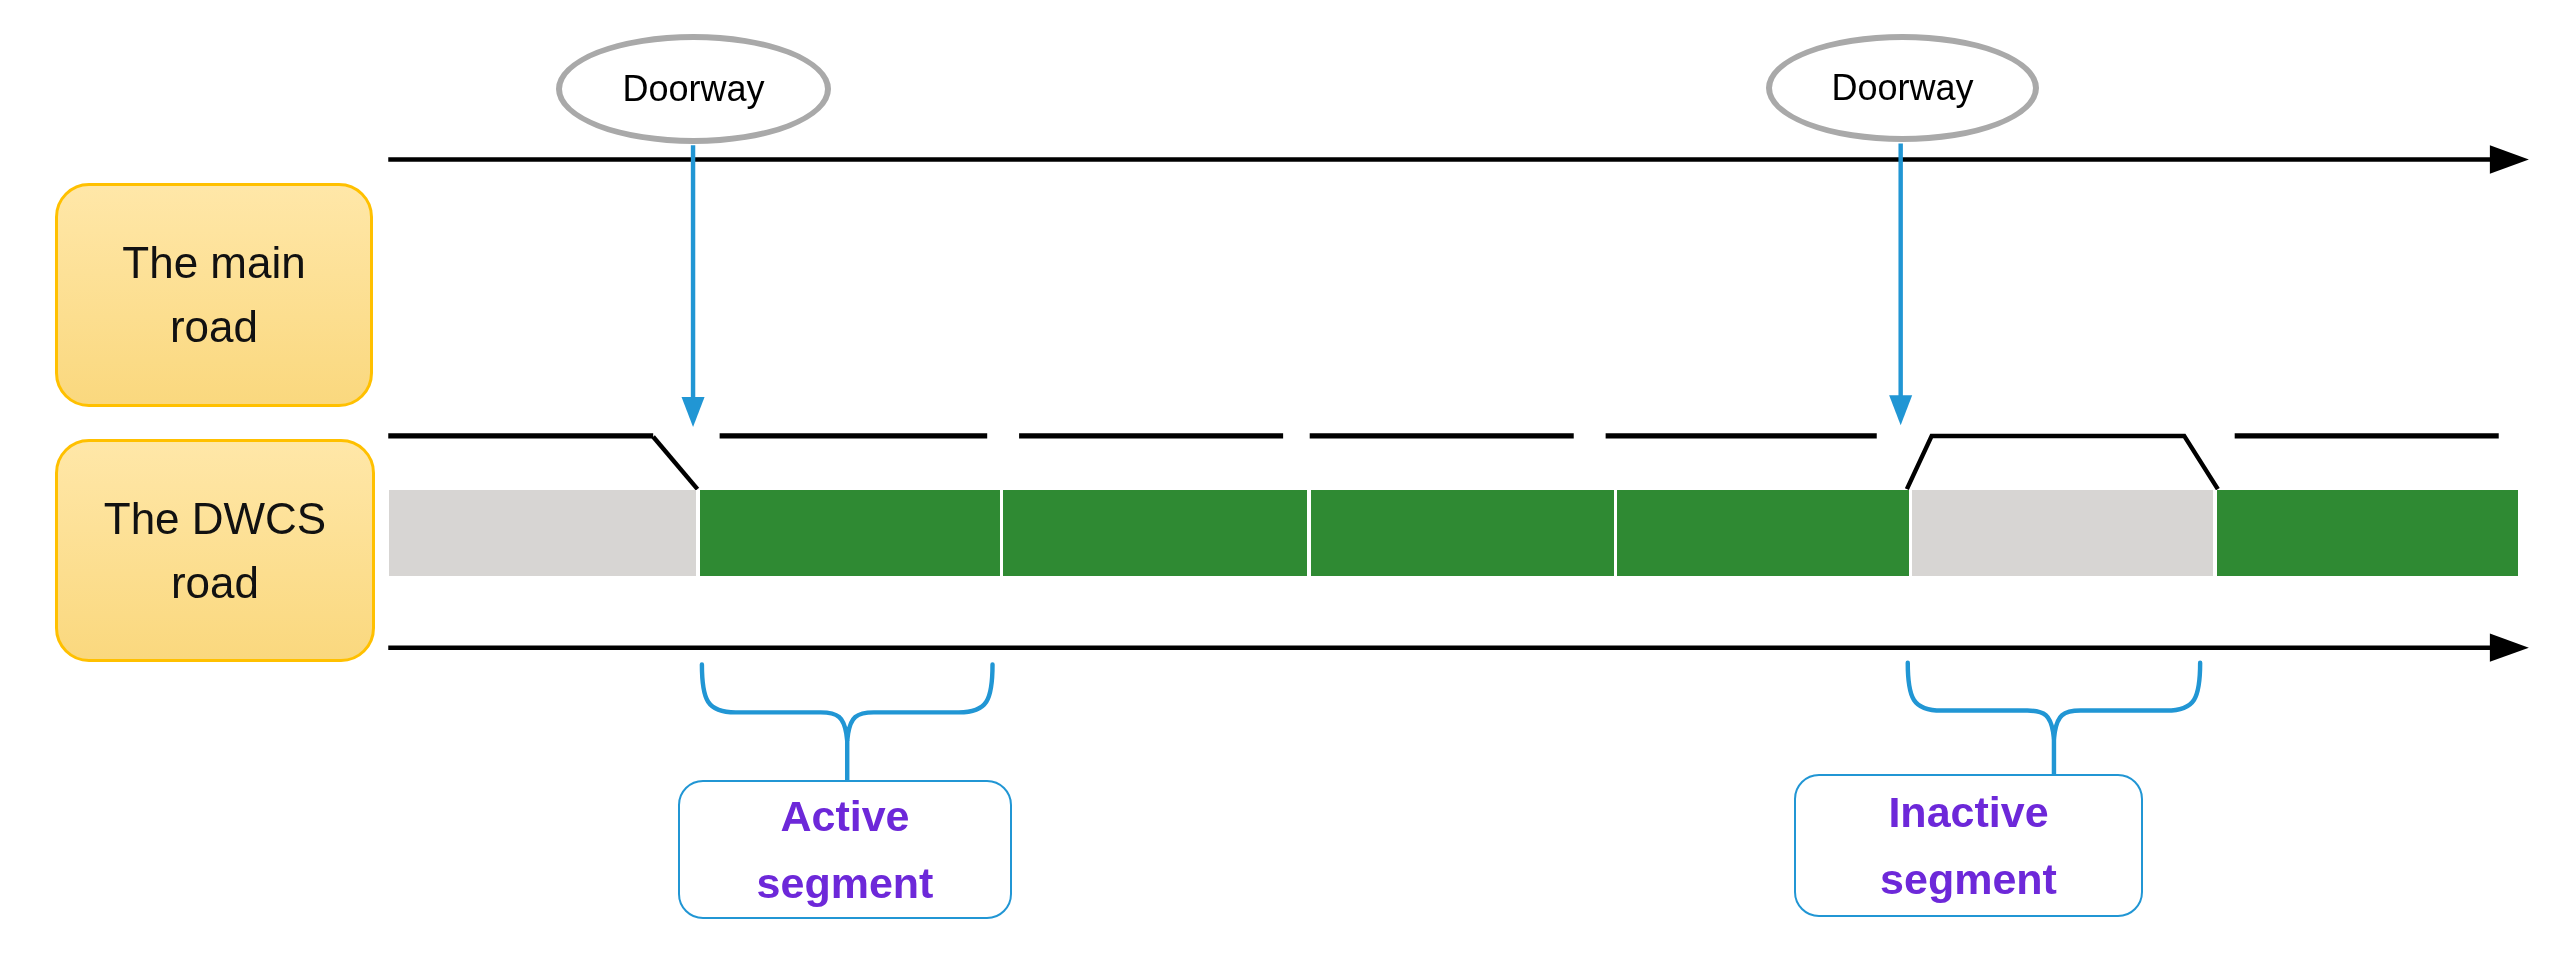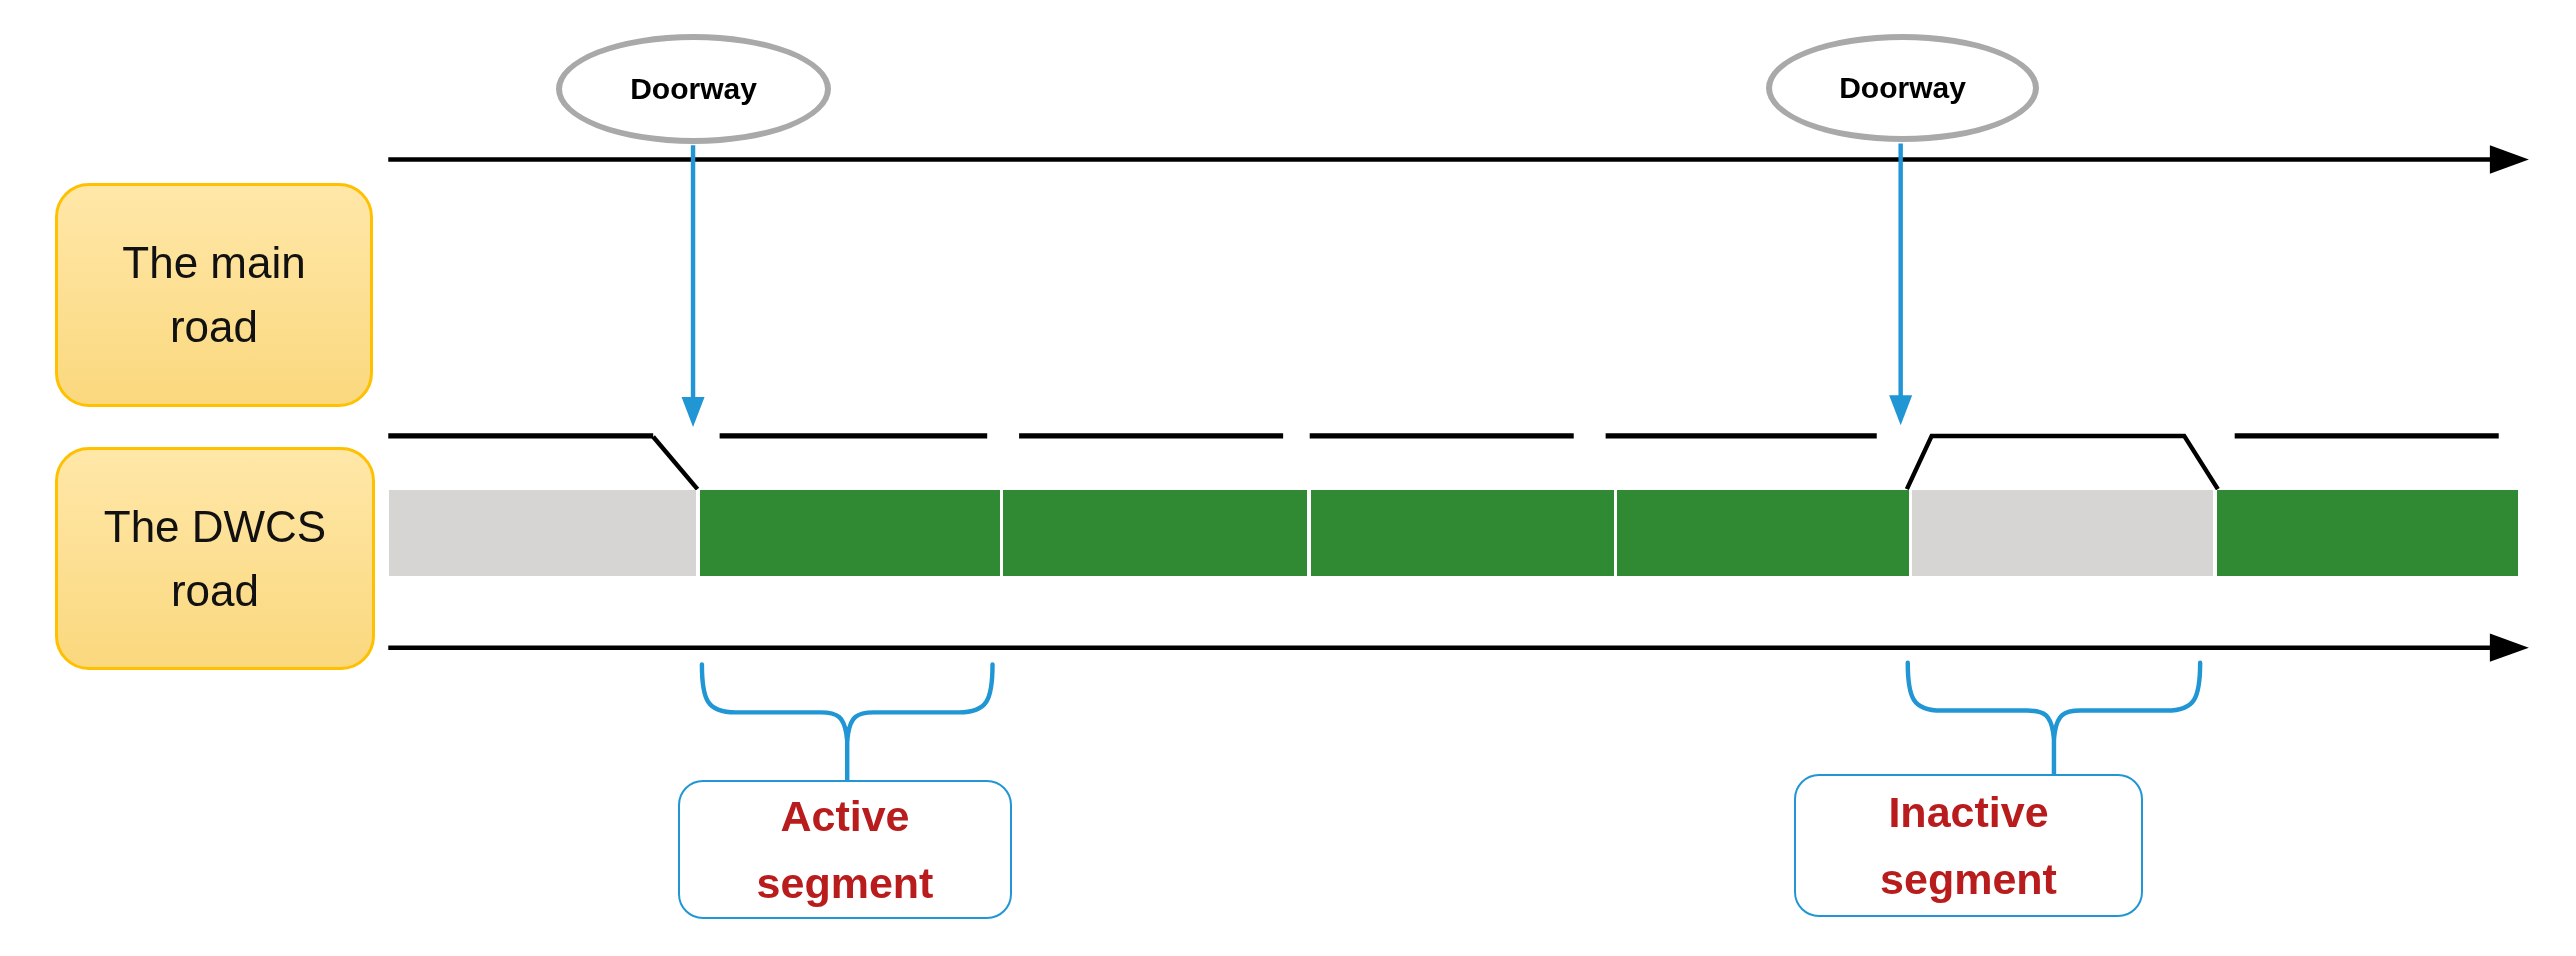--- a/index.html
+++ b/index.html
@@ -17,49 +17,49 @@
     display:flex;flex-direction:column;align-items:center;justify-content:center;
     background:linear-gradient(180deg,var(--label-fill-top,#ffe7a8),var(--label-fill-bottom,#fad87e));
     border:3.5px solid var(--label-border,#ffc000);
     border-radius:34px;
     color:#111;
     font-size:44px;line-height:64px;
     text-align:center;
     box-sizing:border-box;
   }
   .road-label.main{left:55px;top:183px;width:318px;height:224px;}
-  .road-label.dwcs{left:55px;top:439px;width:320px;height:223px;margin-top:8px;}
+  .road-label.dwcs{left:55px;top:439px;width:320px;height:223px;}
   
   .doorway{
     position:absolute;
     display:flex;align-items:center;justify-content:center;
     background:#fff;
     border:6.2px solid var(--ellipse-border,#a9a9a9);
     border-radius:50%;
-    font-size:30px;font-weight:bold;color:#000;
+    font-size:36px;font-weight:normal;color:#000;
     box-sizing:border-box;
   }
   .doorway.d1{left:556px;top:34px;width:275px;height:110px;}
   .doorway.d2{left:1766px;top:34px;width:273px;height:108px;}
   
   .segment-bar{
     position:absolute;left:389px;top:490px;width:2129px;height:86px;
     background:#fff;
   }
   .segment-bar .seg{
     position:absolute;top:0;height:100%;
   }
   
   .caption-box{
     position:absolute;
     display:flex;flex-direction:column;align-items:center;justify-content:center;
     background:#fff;
     border:2.7px solid var(--blue,#2196d4);
     border-radius:25px;
-    font-size:43px;font-weight:bold;line-height:67px;color:#b91c1c;
+    font-size:43px;font-weight:bold;line-height:67px;color:#6d28d9;
     text-align:center;
     box-sizing:border-box;
   }
   .caption-box.active{left:678px;top:780px;width:334px;height:139px;}
   .caption-box.inactive{left:1794px;top:774px;width:349px;height:143px;}
   .cap-line{display:block;}
 </style>
 </head>
 <body>
 

